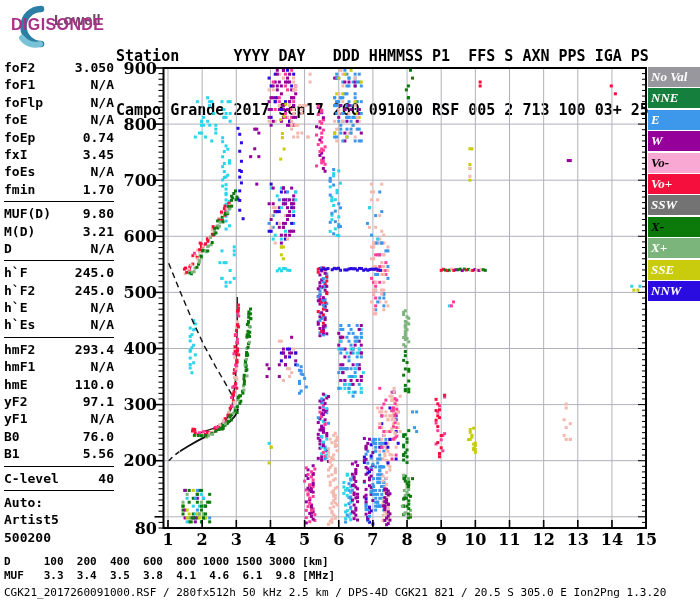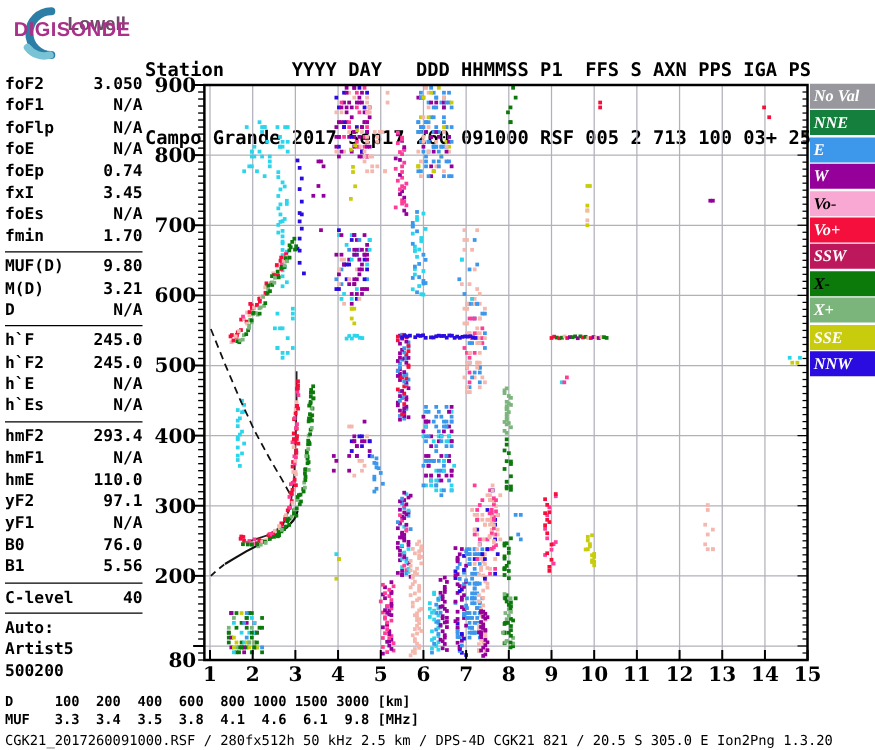--- a/index.html
+++ b/index.html
@@ -2281,21 +2281,21 @@
     <text x="646.0999999999999" y="545.02" text-anchor="middle" class="axlab">15</text>
   </svg>
 
 <div class="legend" id="legend">
     <div class="lgitem" style="background: rgb(151, 151, 157); color: rgb(255, 255, 255);">No Val</div>
     <div class="lgitem" style="background: #15803d; color: rgb(255, 255, 255);">NNE</div>
     <div class="lgitem" style="background: rgb(61, 151, 234); color: rgb(255, 255, 255);">E</div>
     <div class="lgitem" style="background: rgb(149, 0, 155); color: rgb(255, 255, 255);">W</div>
     <div class="lgitem" style="background: #f9a8d4; color: rgb(0, 0, 0);">Vo-</div>
     <div class="lgitem" style="background: rgb(245, 15, 60); color: #ffffff;">Vo+</div>
-    <div class="lgitem" style="background: #be185d; color: rgb(255, 255, 255);">SSW</div>
+    <div class="lgitem" style="background: #737373; color: rgb(255, 255, 255);">SSW</div>
     <div class="lgitem" style="background: rgb(11, 122, 11); color: rgb(0, 0, 0);">X-</div>
     <div class="lgitem" style="background: rgb(124, 181, 124); color: rgb(255, 255, 255);">X+</div>
     <div class="lgitem" style="background: rgb(200, 204, 12); color: rgb(255, 255, 255);">SSE</div>
     <div class="lgitem" style="background: rgb(42, 12, 224); color: rgb(255, 255, 255);">NNW</div>
   </div>
 
 <div class="foot fbold" style="top:555px" id="drow">D     100  200  400  600  800 1000 1500 3000 [km]</div>
 <div class="foot fbold" style="top:569px" id="mufrow">MUF   3.3  3.4  3.5  3.8  4.1  4.6  6.1  9.8 [MHz]</div>
 <div class="foot" style="top:586px">CGK21_2017260091000.RSF / 280fx512h 50 kHz 2.5 km / DPS-4D CGK21 821 / 20.5 S 305.0 E Ion2Png 1.3.20</div>
 

